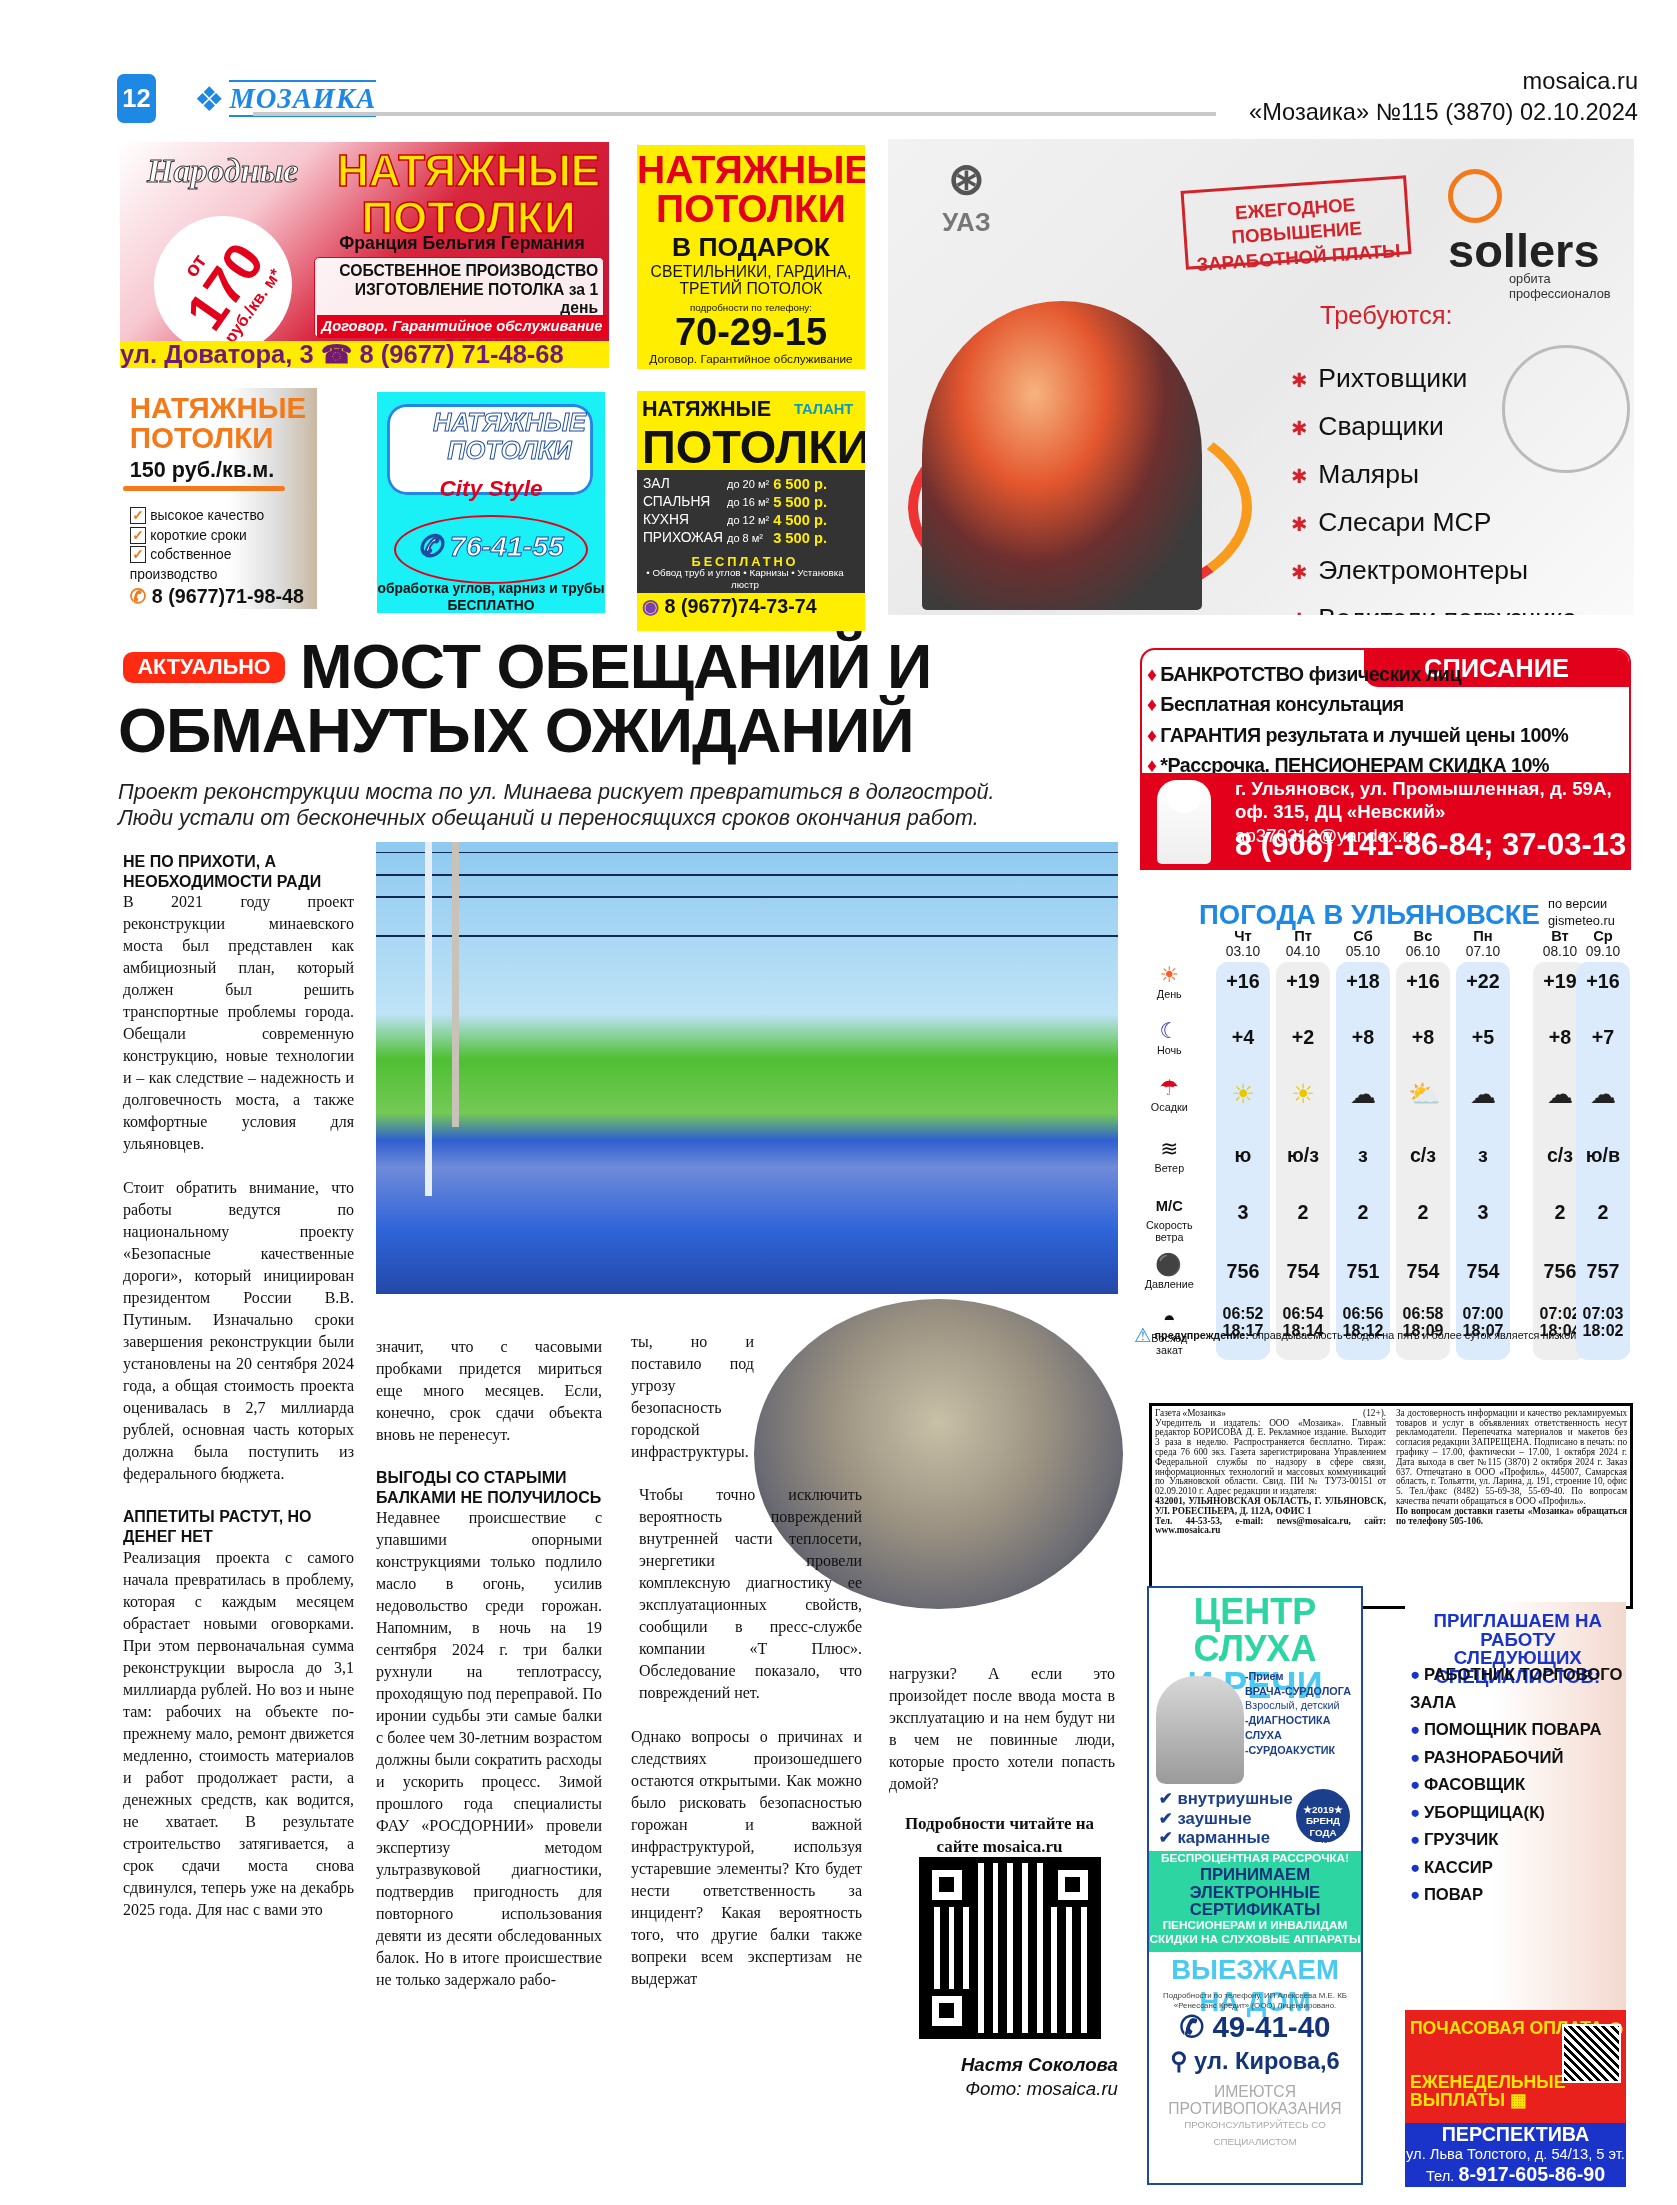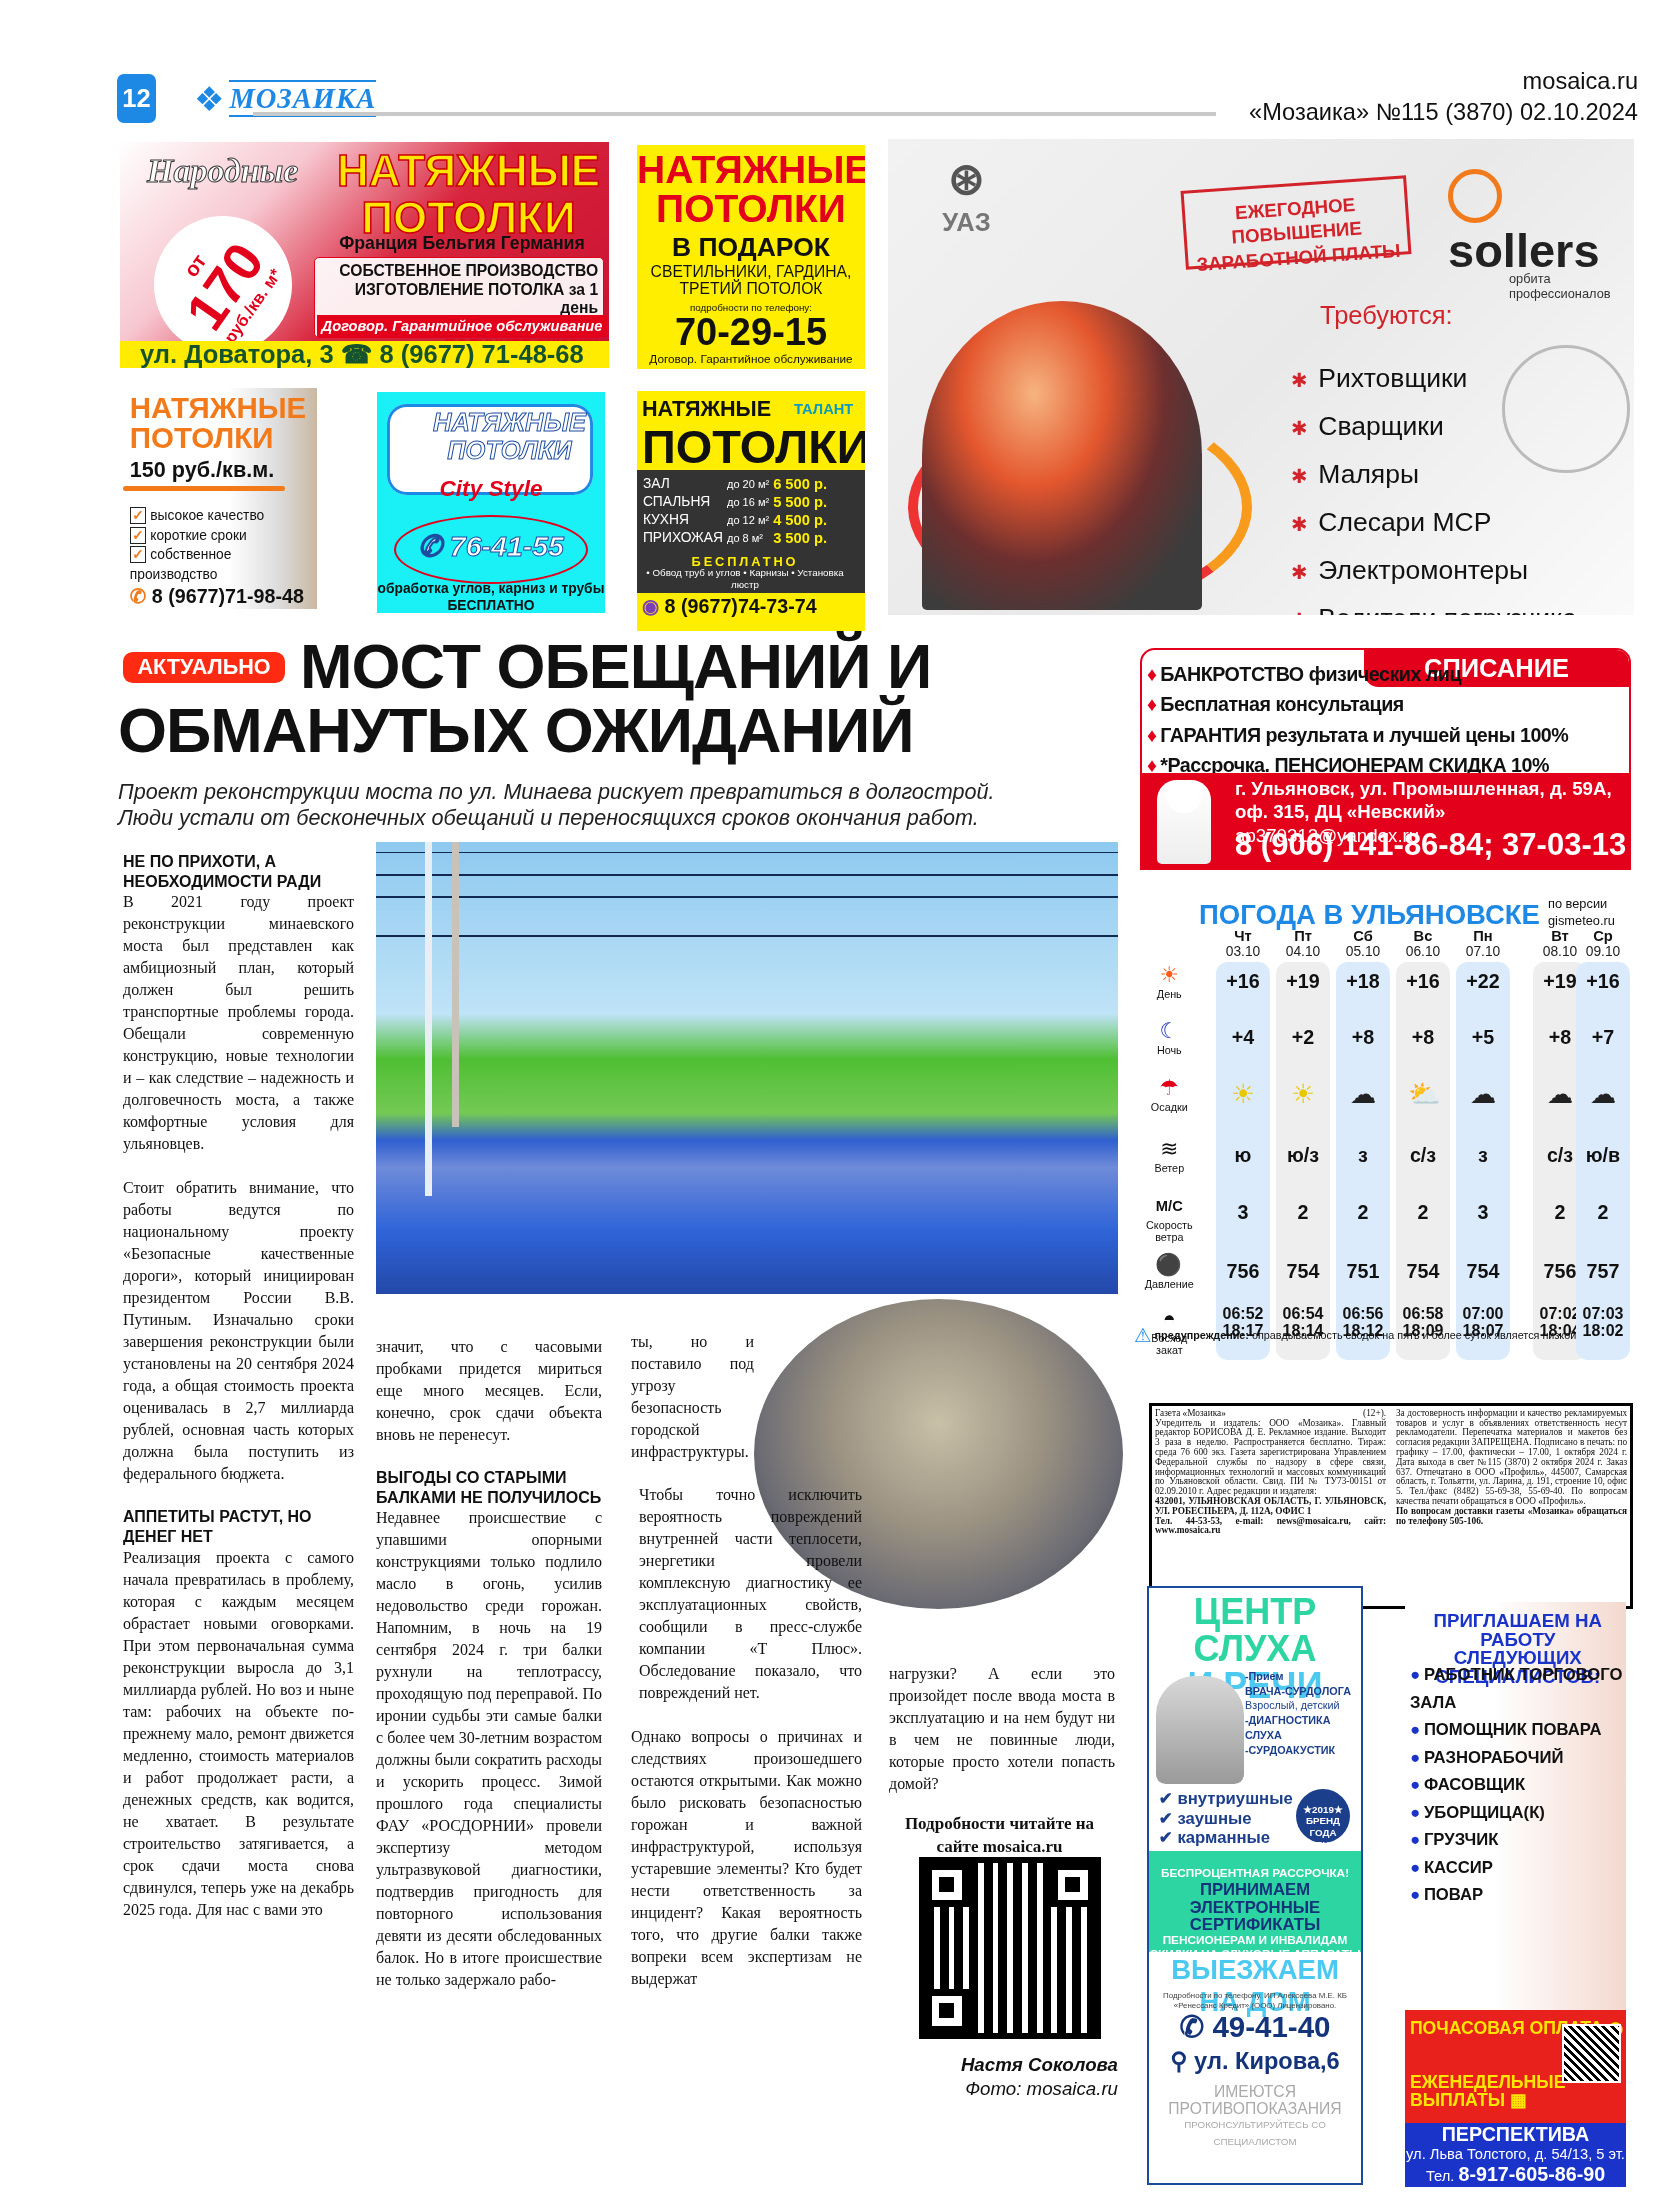--- a/index.html
+++ b/index.html
@@ -21,21 +21,21 @@
 #ad1 .nar{left:27px;top:9.8px;font:italic bold 34px "Liberation Serif",serif;color:#fff;-webkit-text-stroke:1px #333}
 #ad1 .h1{left:211px;top:4.9px;font:bold 44px "Liberation Sans",sans-serif;color:#ffe600;-webkit-text-stroke:1.5px #c00;text-align:center;width:275px;line-height:47px}
 #ad1 .countries{left:197px;top:91px;width:290px;text-align:center;font:bold 17.7px "Liberation Sans",sans-serif;color:#111}
 #ad1 .price{left:34px;top:74px;width:138px;height:138px;border-radius:50%;background:#fff;display:flex;flex-direction:column;align-items:center;justify-content:center;transform:rotate(-55deg)}
 #ad1 .price .ot{font:bold 20.6px "Liberation Sans",sans-serif;color:#e3001b}
 #ad1 .price .num{font:bold 54px "Liberation Sans",sans-serif;color:#e3001b;line-height:49px}
 #ad1 .price .unit{font:bold 16.7px "Liberation Sans",sans-serif;color:#e3001b}
 #ad1 .feat{left:194px;top:115px;width:290px;height:81px;background:rgba(255,255,255,.92);border:1.5px solid #e3001b;border-radius:4.9px;padding:3.9px 4.9px;font:bold 15.7px "Liberation Sans",sans-serif;text-align:right;line-height:18.7px}
 #ad1 .feat .last{color:#e3001b}
 #ad1 .dog{left:197px;top:173px;width:290px;height:22px;background:#e3001b;color:#fff;font:italic bold 14.7px "Liberation Sans",sans-serif;text-align:center;line-height:22px}
-#ad1 .addr{left:0;top:199px;width:489px;height:30px;background:#ffec00;font:bold 25.5px "Liberation Sans",sans-serif;color:#14532d;padding-left:20px;line-height:27px;white-space:nowrap}
+#ad1 .addr{left:0;top:199px;width:489px;height:30px;background:#ffec00;font:bold 25.5px "Liberation Sans",sans-serif;color:#701a75;padding-left:0;line-height:27px;white-space:nowrap}
 
 #ad2{left:637px;top:145px;width:228px;height:224px;background:#ffee00;text-align:center}
 #ad2 .t1{font:bold 39px "Liberation Sans",sans-serif;color:#e3001b;line-height:39px;margin-top:4.9px}
 #ad2 .t2{font:bold 26.5px "Liberation Sans",sans-serif;margin-top:3.9px}
 #ad2 .t3{font:15.7px "Liberation Sans",sans-serif;line-height:17.7px}
 #ad2 .t4{font:9.8px "Liberation Sans",sans-serif;margin-top:3.9px}
 #ad2 .t5{font:bold 38px "Liberation Sans",sans-serif;line-height:39px}
 #ad2 .t6{font:11.8px "Liberation Sans",sans-serif}
 
 #ad3{left:120px;top:388px;width:197px;height:221px;background:linear-gradient(90deg,#fff 55%,#ddd 80%,#c9b8a2)}
@@ -138,21 +138,21 @@
 
 #hear{left:1147px;top:1586px;width:216px;height:599px;border:2.5px solid #1c4a9c;background:#fff}
 #hear .t1{position:absolute;left:0;top:4.9px;width:100%;text-align:center;font:bold 36px "Liberation Sans",sans-serif;color:#2dd5a2;line-height:37px}
 #hear .t2{color:#4cc9f0}
 #hear .dev{position:absolute;left:7.4px;top:88px;width:88px;height:108px;border-radius:39px 39px 9.8px 9.8px;background:linear-gradient(#d8d8d8,#9a9a9a)}
 #hear .svc{position:absolute;left:96px;top:81px;font:bold 10.8px "Liberation Sans",sans-serif;color:#1c3f8c;line-height:14.7px}
 #hear .svc .n{font-weight:normal}
 #hear ul{position:absolute;left:9.8px;top:201px;list-style:none;font:bold 16.7px "Liberation Sans",sans-serif;color:#1c3f8c;line-height:19.7px}
 #hear ul li::before{content:"✔ ";color:#1c3f8c}
 #hear .badge{position:absolute;left:147px;top:201px;width:54px;height:54px;border-radius:50%;background:#1c3f8c;color:#fff;font:bold 9.8px "Liberation Sans",sans-serif;text-align:center;padding-top:14.7px;line-height:11.8px}
-#hear .band{position:absolute;left:0;top:263px;width:100%;height:101px;background:#2dd5a2;text-align:center;color:#fff;font:bold 11.8px "Liberation Sans",sans-serif;line-height:13.8px;padding-top:16px}
+#hear .band{position:absolute;left:0;top:263px;width:100%;height:101px;background:#2dd5a2;text-align:center;color:#fff;font:bold 11.8px "Liberation Sans",sans-serif;line-height:13.8px;padding-top:1px}
 #hear .band .dk{color:#13337a;font-size:16.7px;line-height:17.7px}
 #hear .go{position:absolute;left:0;top:366px;width:100%;text-align:center;font:bold 27.5px "Liberation Sans",sans-serif;color:#4cc9f0}
 #hear .sm{position:absolute;left:0;top:403px;width:100%;text-align:center;font:7.9px "Liberation Sans",sans-serif;color:#444;line-height:9.8px}
 #hear .ph{position:absolute;left:0;top:422px;width:100%;text-align:center;font:bold 29.5px "Liberation Sans",sans-serif;color:#13337a}
 #hear .ad{position:absolute;left:0;top:459px;width:100%;text-align:center;font:bold 23.6px "Liberation Sans",sans-serif;color:#13337a}
 #hear .cn{position:absolute;left:0;top:496px;width:100%;text-align:center;font:15.7px "Liberation Sans",sans-serif;color:#aaa;line-height:16.7px}
 #hear .cn .s{font-size:9.8px}
 
 #job{left:1405px;top:1602px;width:221px;height:585px;background:linear-gradient(90deg,#fff 40%,#f3d9cf)}
 #job .h{position:absolute;left:9.8px;top:9.8px;font:bold 18.7px "Liberation Sans",sans-serif;color:#1a34c9;line-height:18.7px;width:206px;text-align:center}

